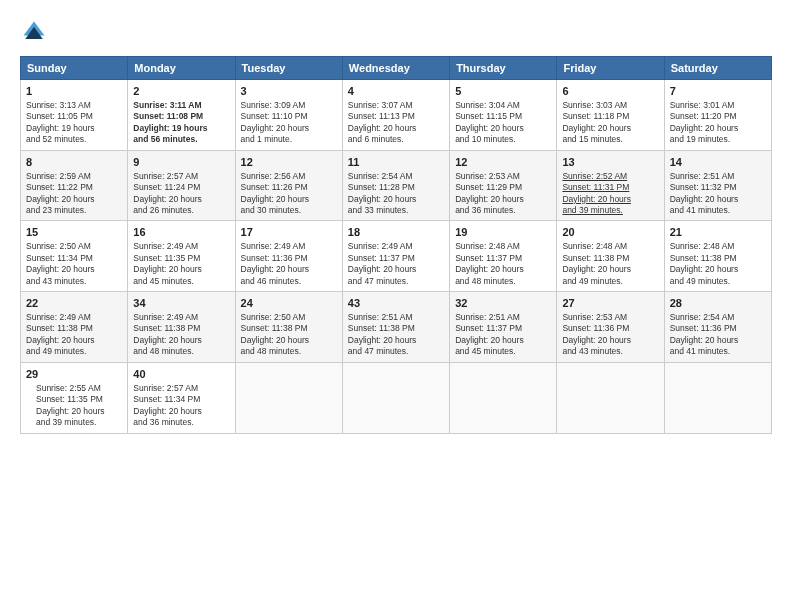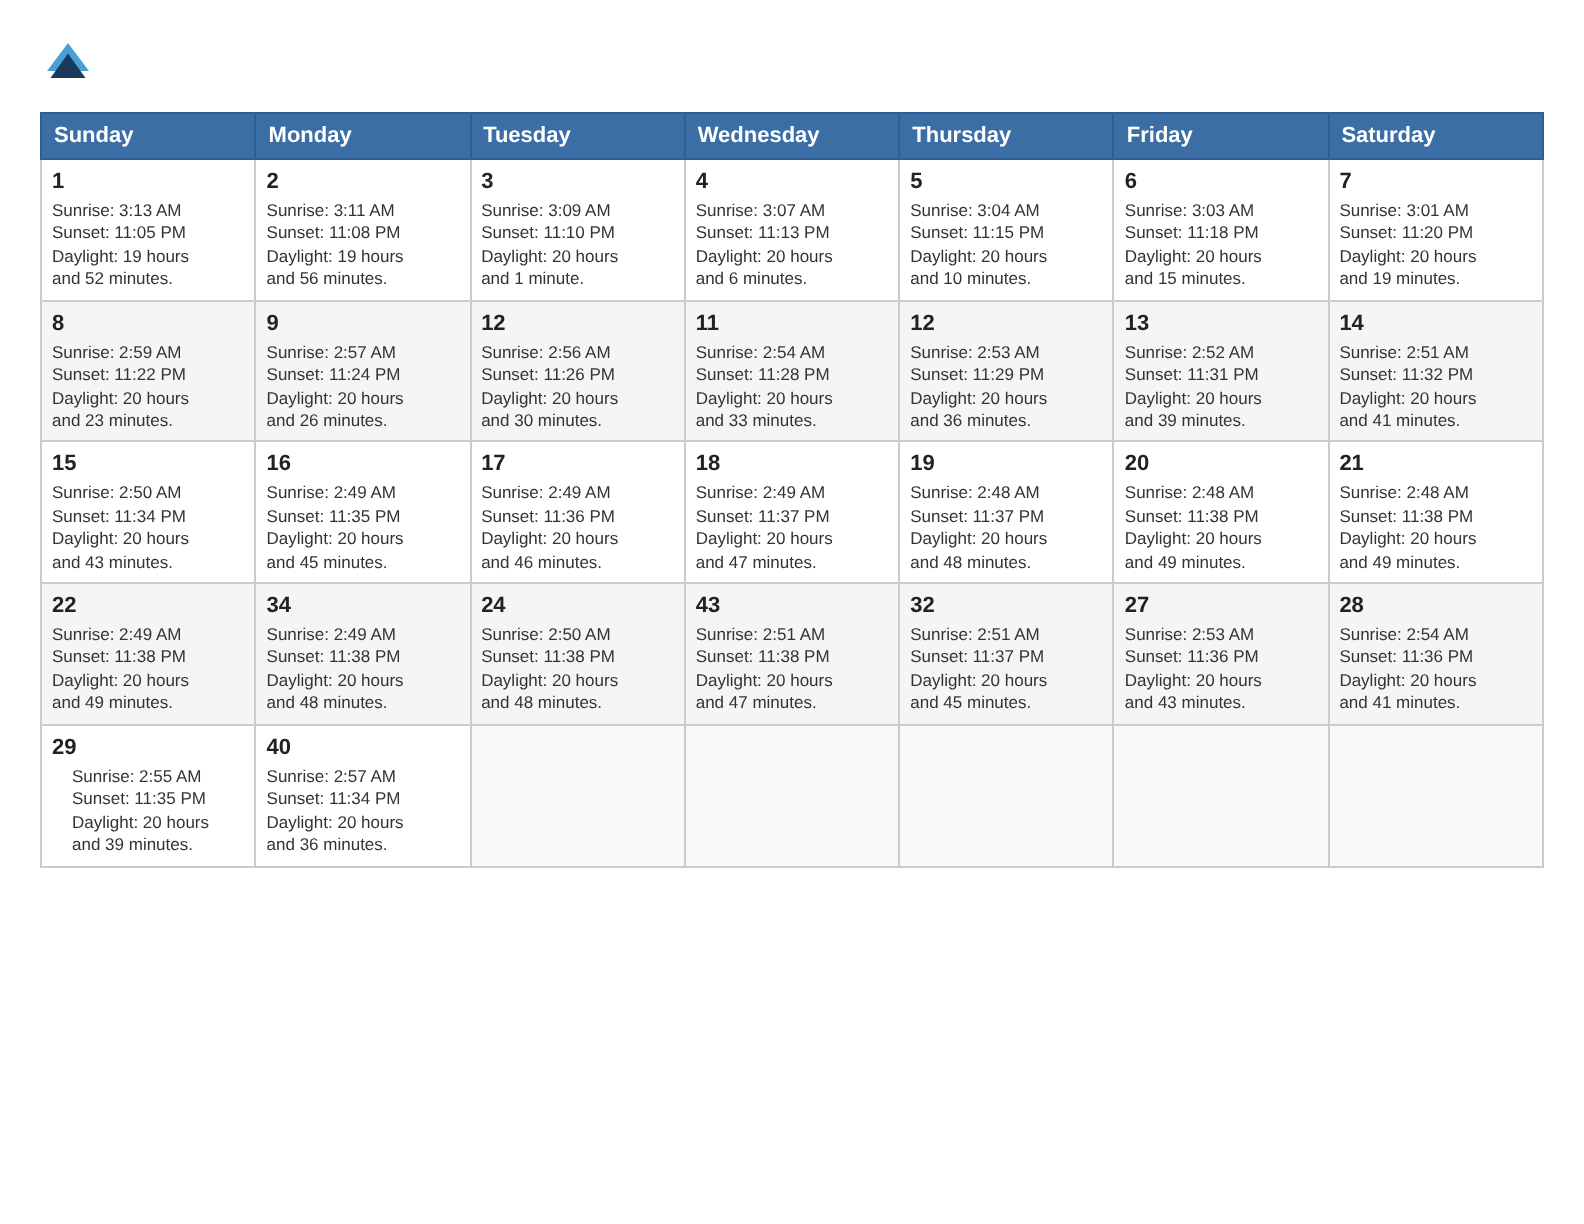--- a/index.html
+++ b/index.html
@@ -133,21 +133,21 @@
     <tr>
           <td>
             <span class="day-num">1</span>
             <div class="day-info" style="white-space: pre-line;">Sunrise: 3:13 AM
 Sunset: 11:05 PM
 Daylight: 19 hours
 and 52 minutes.</div>
           </td>
           <td>
             <span class="day-num">2</span>
-            <div class="day-info" style="white-space: pre-line;">Sunrise: 3:11 AM
+            <div class="day-info" style="white-space: pre-line; font-weight: bold;">Sunrise: 3:11 AM
 Sunset: 11:08 PM
 Daylight: 19 hours
 and 56 minutes.</div>
           </td>
           <td>
             <span class="day-num">3</span>
             <div class="day-info" style="white-space: pre-line;">Sunrise: 3:09 AM
 Sunset: 11:10 PM
 Daylight: 20 hours
 and 1 minute.</div>
@@ -212,21 +212,21 @@
           </td>
           <td>
             <span class="day-num">12</span>
             <div class="day-info" style="white-space: pre-line;">Sunrise: 2:53 AM
 Sunset: 11:29 PM
 Daylight: 20 hours
 and 36 minutes.</div>
           </td>
           <td>
             <span class="day-num">13</span>
-            <div class="day-info" style="white-space: pre-line;">Sunrise: 2:52 AM
+            <div class="day-info" style="white-space: pre-line; text-decoration: underline;">Sunrise: 2:52 AM
 Sunset: 11:31 PM
 Daylight: 20 hours
 and 39 minutes.</div>
           </td>
           <td>
             <span class="day-num">14</span>
             <div class="day-info" style="white-space: pre-line;">Sunrise: 2:51 AM
 Sunset: 11:32 PM
 Daylight: 20 hours
 and 41 minutes.</div>

